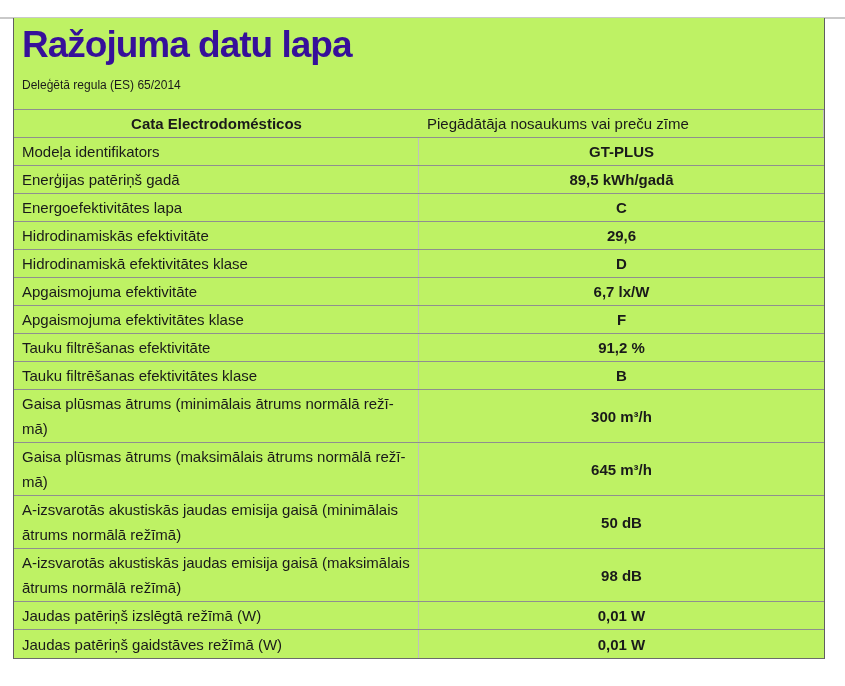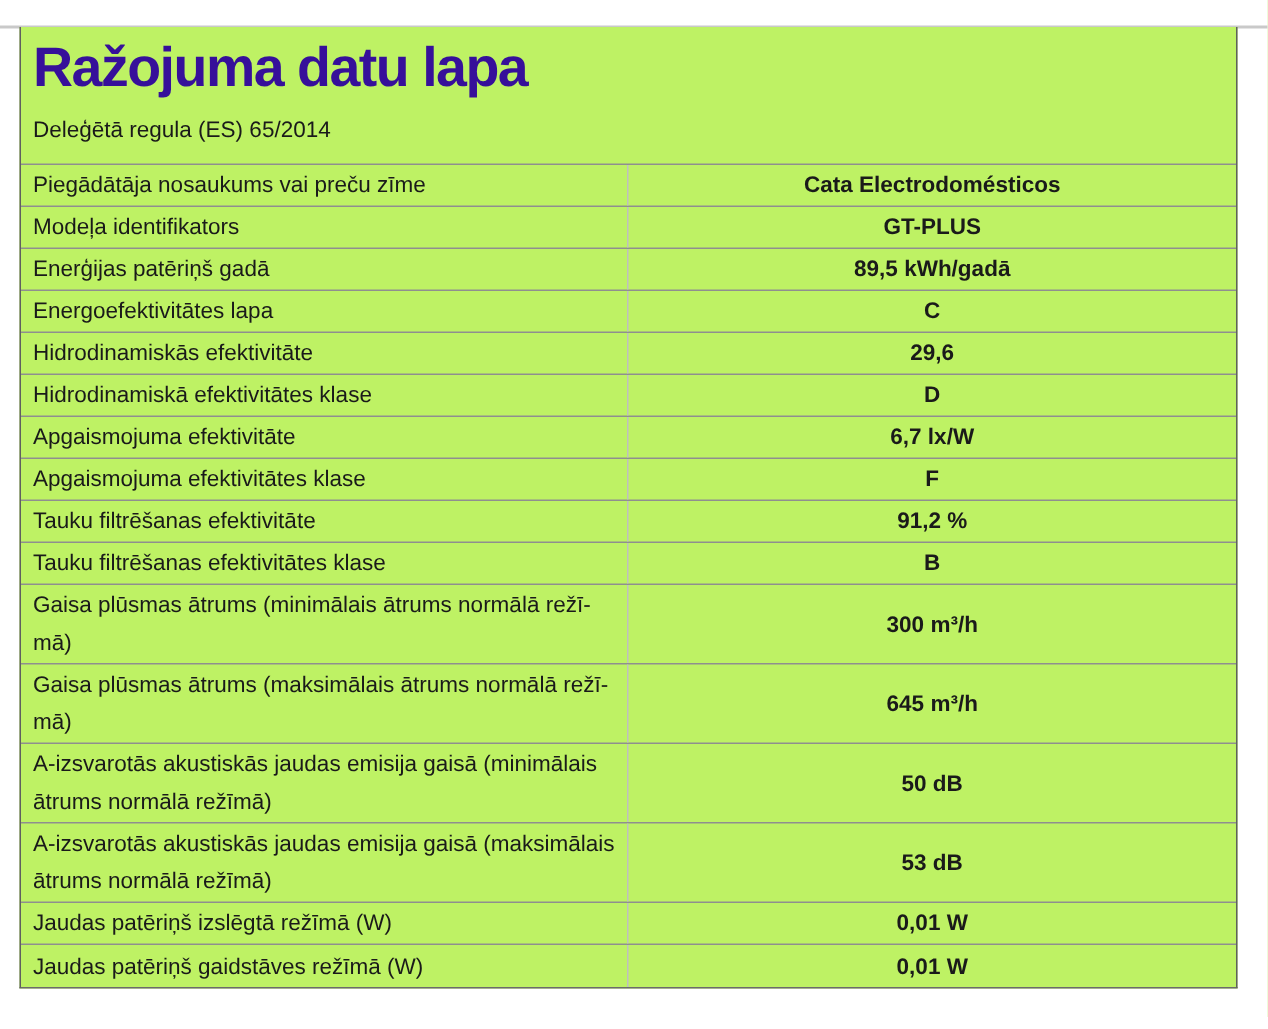--- a/index.html
+++ b/index.html
@@ -32,21 +32,21 @@
   }
   .sheet-title {
     font-size: 37px;
     font-weight: bold;
     letter-spacing: -1px;
     line-height: 42px;
     color: #36109a; 
   }
   .sheet-subtitle {
     margin-top: 12px;
-    font-size: 15px;
+    font-size: 12px;
     color: #1a1a1a;
   }
   .rows { width: 100%; }
   .row {
     display: flex;
     align-items: stretch;
     border-bottom: 1px solid #8f8f8f;
     min-height: 28px;
   }
   .row:last-child { border-bottom: none; }
@@ -76,22 +76,22 @@
 
 <div class="top-rule"></div>
 
 <div class="sheet">
   <div class="sheet-header">
     <div class="sheet-title" style="color: rgb(54, 16, 154);">Ražojuma datu lapa</div>
     <div class="sheet-subtitle">Deleģētā regula (ES) 65/2014</div>
   </div>
   <div class="rows" id="rows">
   <div class="row">
+    <div class="cell value">Cata Electrodomésticos</div>
     <div class="cell label">Piegādātāja nosaukums vai preču zīme</div>
-    <div class="cell value">Cata Electrodomésticos</div>
   </div>
 
   <div class="row">
     <div class="cell label">Modeļa identifikators</div>
     <div class="cell value">GT-PLUS</div>
   </div>
 
   <div class="row">
     <div class="cell label">Enerģijas patēriņš gadā</div>
     <div class="cell value">89,5 kWh/gadā</div>
@@ -146,21 +146,21 @@
 
   <div class="row">
     <div class="cell label">A-izsvarotās akustiskās jaudas emisija gaisā (minimālais
 ātrums normālā režīmā)</div>
     <div class="cell value">50 dB</div>
   </div>
 
   <div class="row">
     <div class="cell label">A-izsvarotās akustiskās jaudas emisija gaisā (maksimālais
 ātrums normālā režīmā)</div>
-    <div class="cell value">53 dB</div>
+    <div class="cell value">98 dB</div>
   </div>
 
   <div class="row">
     <div class="cell label">Jaudas patēriņš izslēgtā režīmā (W)</div>
     <div class="cell value">0,01 W</div>
   </div>
 
   <div class="row">
     <div class="cell label">Jaudas patēriņš gaidstāves režīmā (W)</div>
     <div class="cell value">0,01 W</div>

